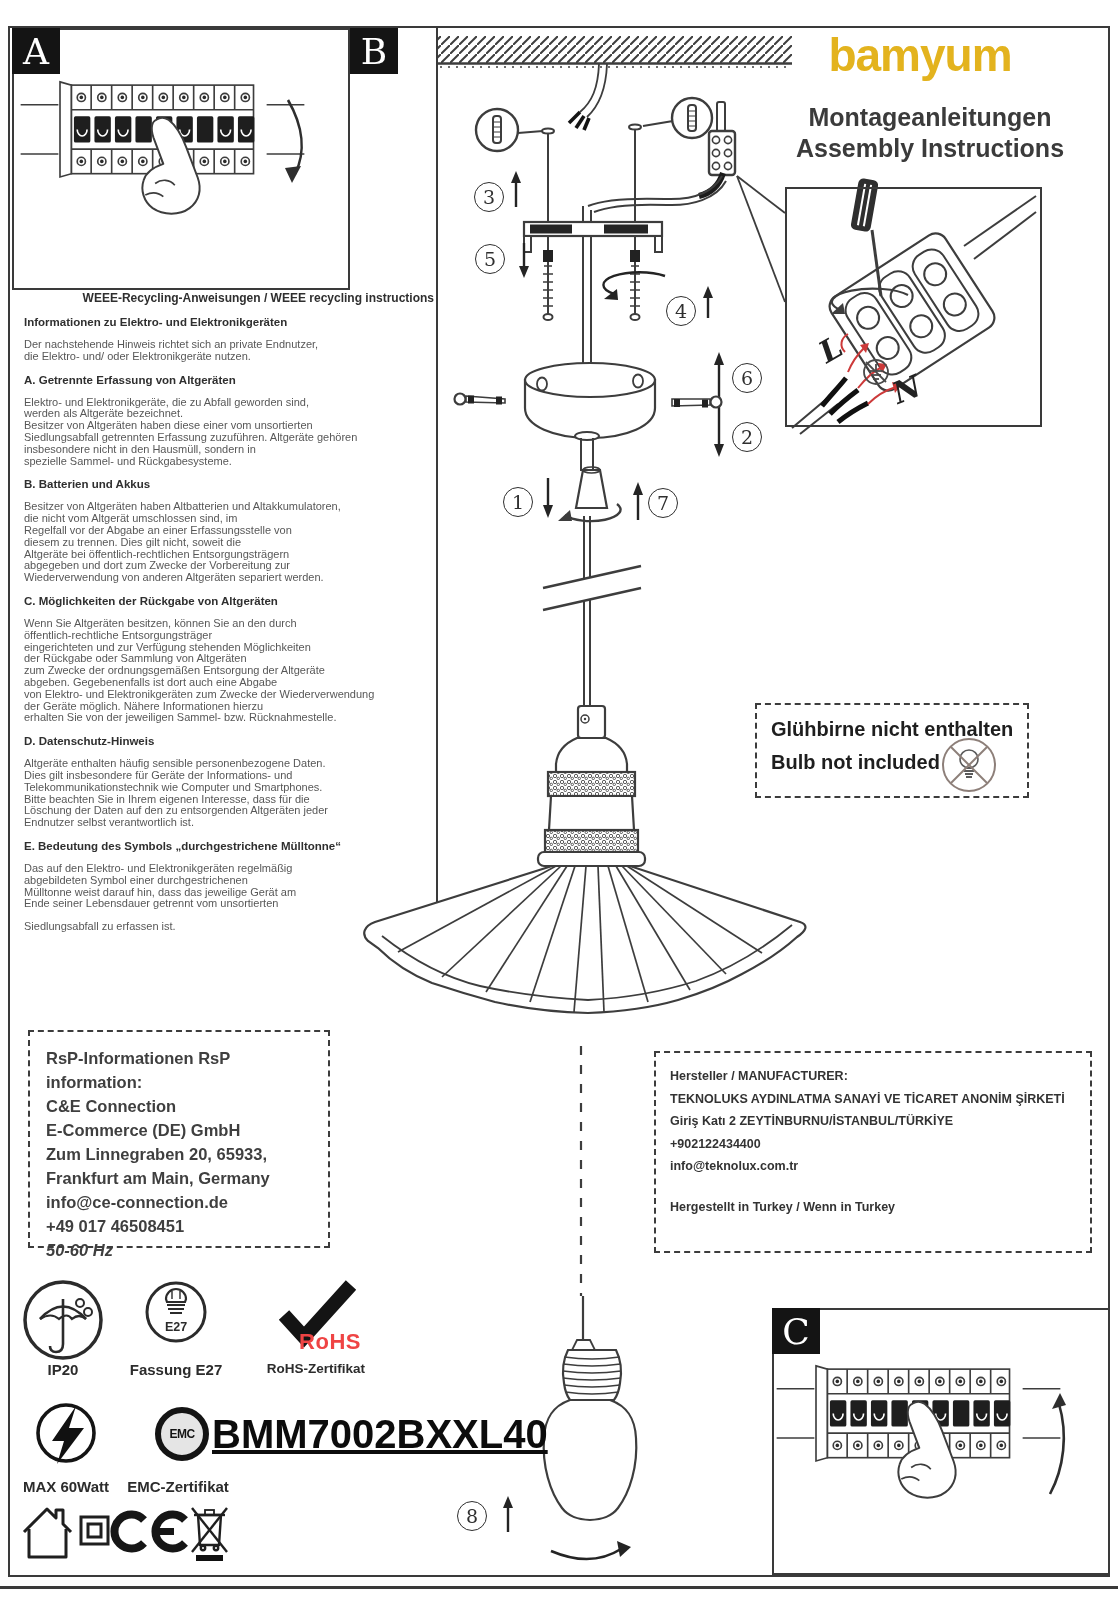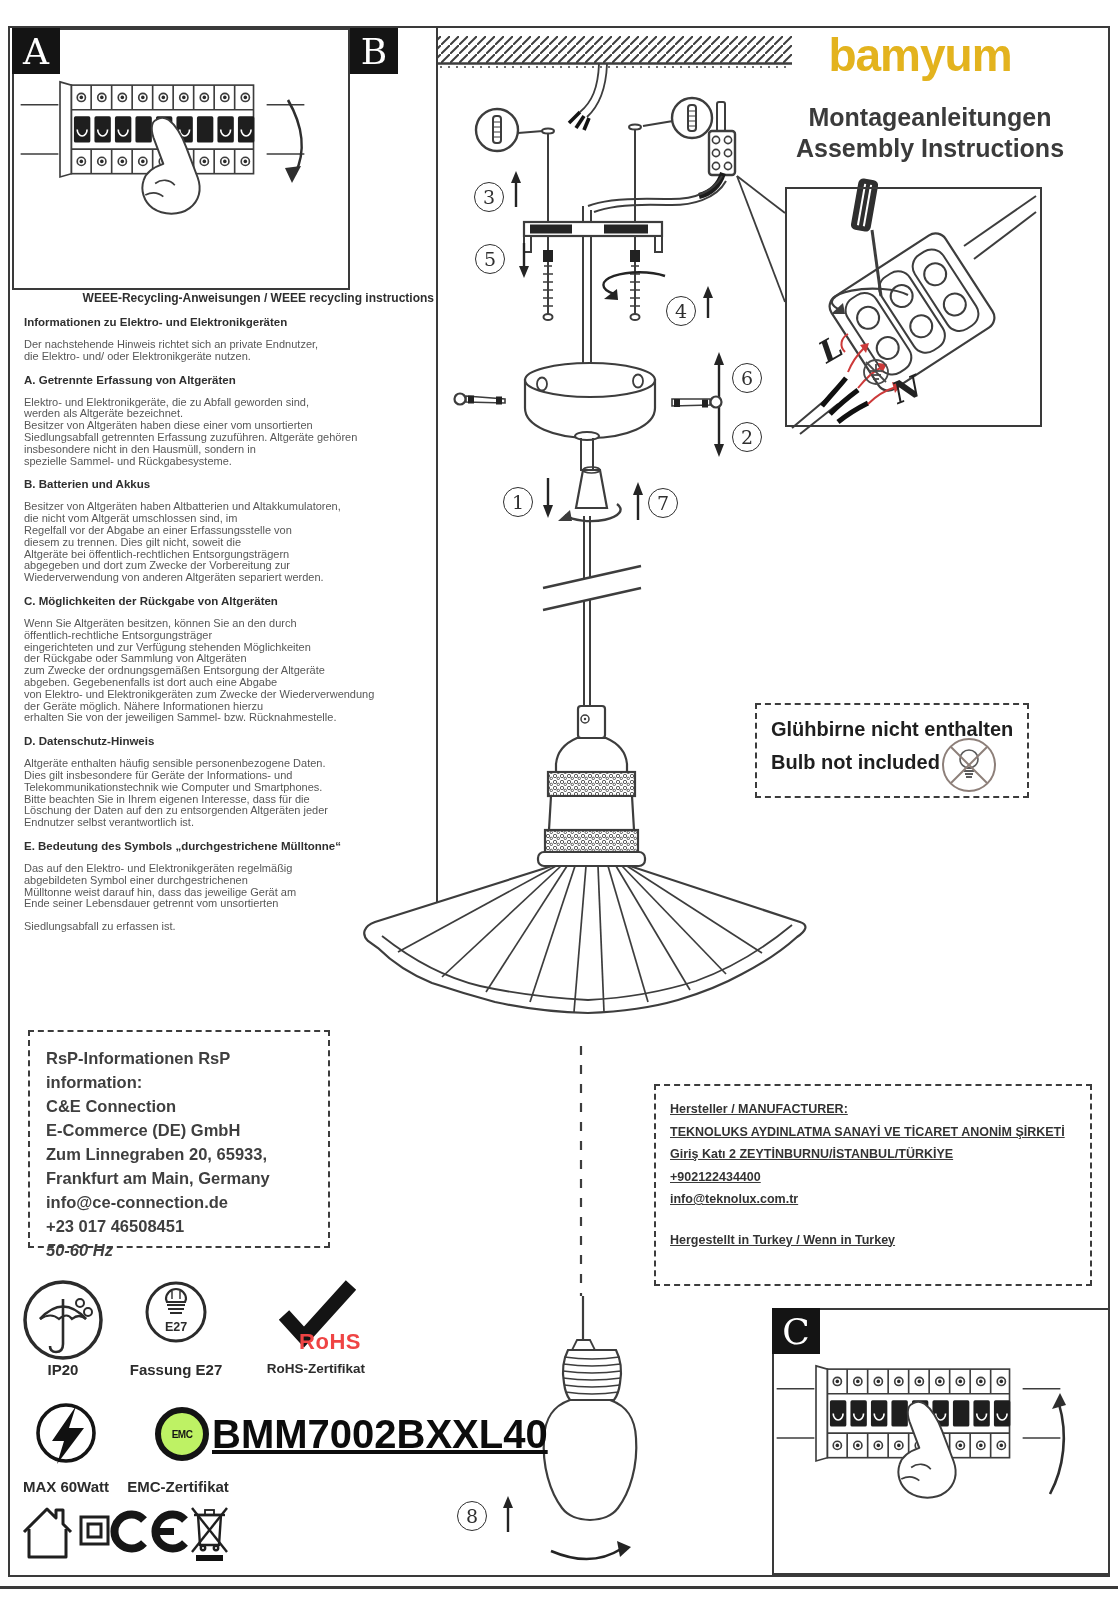--- a/index.html
+++ b/index.html
@@ -22,30 +22,30 @@
   .titles{left:780px;top:102px;width:300px;text-align:center;font-size:25px;font-weight:bold;
     color:#3b3b3b;line-height:31px;}
   .step{width:28px;height:28px;border:1.6px solid #2f2f2f;border-radius:50%;background:#fff;
     display:flex;align-items:center;justify-content:center;font-family:"DejaVu Serif",serif;
     font-size:19px;color:#2f2f2f;z-index:3;}
   .notebox{left:755px;top:703px;width:274px;height:95px;padding:8px 0 0 14px;box-sizing:border-box;}
   .noteline{font-size:20px;font-weight:600;color:#1e1e1e;line-height:33px;}
   .rspbox{left:28px;top:1030px;width:302px;height:218px;padding:14px 0 0 16px;box-sizing:border-box;}
   .rspline{font-size:16.5px;font-weight:600;color:#3f3f3f;line-height:24px;}
   .rsp-gap{font-style:italic;}
-  .mfrbox{left:654px;top:1084px;width:438px;height:202px;padding:12px 0 0 14px;box-sizing:border-box;text-decoration:underline;}
+  .mfrbox{left:654px;top:1051px;width:438px;height:202px;padding:12px 0 0 14px;box-sizing:border-box;}
   .mfrline{font-size:12.5px;font-weight:bold;color:#333;line-height:22.5px;}
   .mfrfooter{margin-top:18px;}
   .certlab{font-size:15px;font-weight:bold;color:#2c2c2c;text-align:center;}
   .smalllab{font-size:13.5px;}
   .rohstxt{left:281px;top:1329px;width:80px;text-align:right;font-size:22px;font-weight:900;
     color:#ef4444;letter-spacing:0.5px;}
   .emcbadge{left:155px;top:1407px;width:42px;height:42px;border:6px solid #141414;border-radius:50%;
-    display:flex;align-items:center;justify-content:center;font-size:10px;font-weight:900;color:#141414;
-    letter-spacing:-0.5px;background:#bef264;}
+    display:flex;align-items:center;justify-content:center;font-size:12px;font-weight:900;color:#141414;
+    letter-spacing:-0.5px;background:#e5e5e5;}
   .prodcode{left:212px;top:1412px;font-size:40px;font-weight:900;color:#0c0c0c;letter-spacing:0;text-decoration:underline;}
   .lmark{font-family:"DejaVu Serif",serif;font-style:italic;font-weight:bold;font-size:30px;
     color:#222;z-index:3;}
   .divline{background:#3a3a3a;}
 </style>
 </head>
 <body>
 
 <div class="page">
 
@@ -511,21 +511,21 @@
     <div class="noteline">Bulb not included</div>
   </div>
 
   <div class="abs ovl dashedbox rspbox">
     <div class="rspline">RsP-Informationen RsP information:</div>
     <div class="rspline">C&amp;E Connection</div>
     <div class="rspline">E-Commerce (DE) GmbH</div>
     <div class="rspline">Zum Linnegraben 20, 65933,</div>
     <div class="rspline">Frankfurt am Main, Germany</div>
     <div class="rspline">info@ce-connection.de</div>
-    <div class="rspline">+23 017 46508451</div>
+    <div class="rspline">+49 017 46508451</div>
     <div class="rspline rsp-gap">50-60 Hz</div>
   </div>
 
   <div class="abs ovl dashedbox mfrbox">
     <div class="mfrline">Hersteller / MANUFACTURER:</div>
     <div class="mfrline">TEKNOLUKS AYDINLATMA SANAYİ VE TİCARET ANONİM ŞİRKETİ</div>
     <div class="mfrline">Giriş Katı 2 ZEYTİNBURNU/İSTANBUL/TÜRKİYE</div>
     <div class="mfrline">+902122434400</div>
     <div class="mfrline">info@teknolux.com.tr</div>
     <div class="mfrline mfrfooter">Hergestellt in Turkey / Wenn in Turkey</div>

